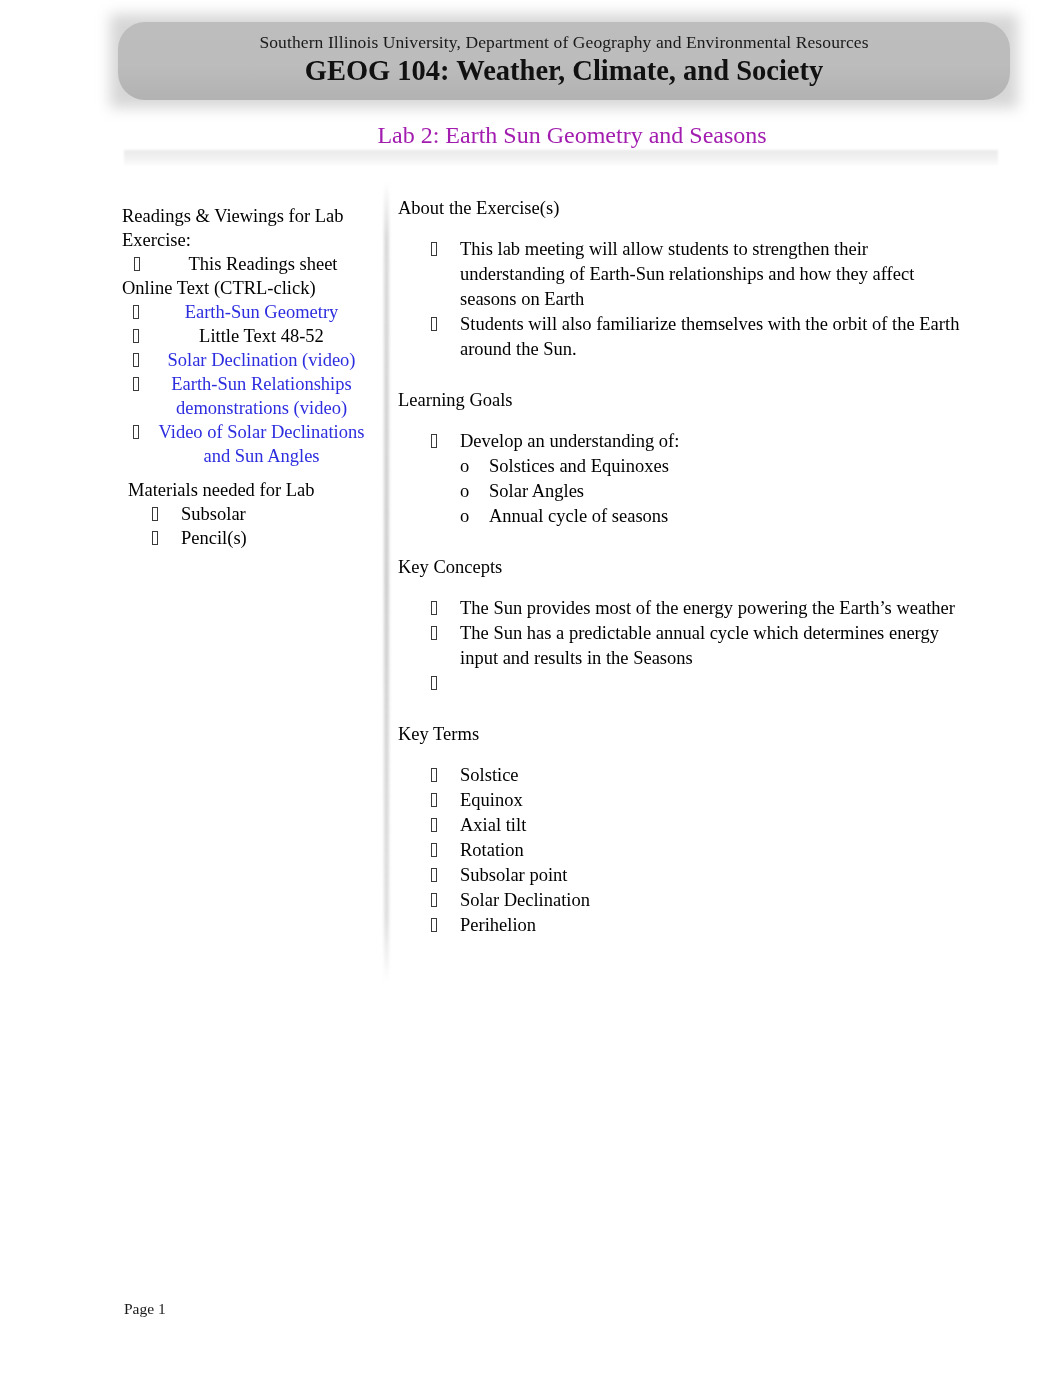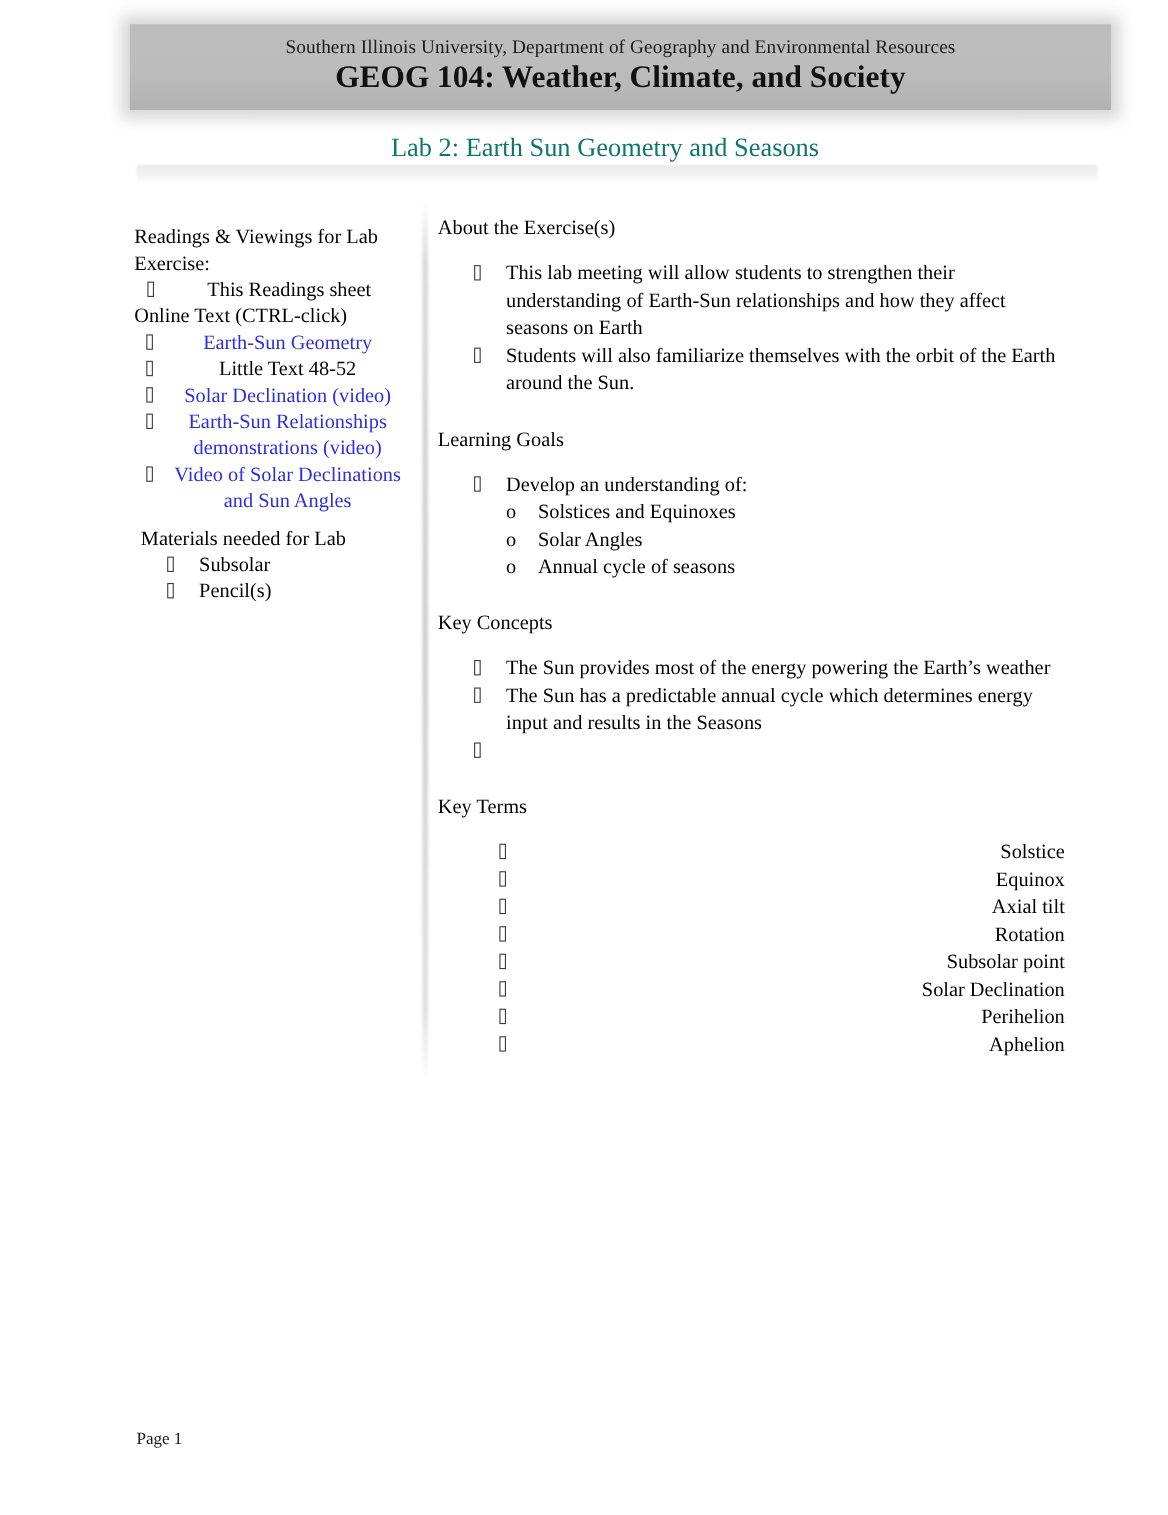--- a/index.html
+++ b/index.html
@@ -36,20 +36,21 @@
     bottom: -8px;
     background: rgba(120,120,120,0.30);
     filter: blur(7px);
     border-radius: 3px;
   }
   .banner-box {
     position: absolute;
     inset: 0;
     background: linear-gradient(to bottom, #bdbdbd 0%, #bcbcbc 55%, #b2b2b2 100%);
     box-shadow: 0 0 0 0 rgba(0,0,0,0);
+    border-radius: 27px;
   }
   .banner-inner {
     position: relative;
     height: 100%;
     display: flex;
     flex-direction: column;
     align-items: center;
     justify-content: flex-start;
     padding-top: 10px;
     box-sizing: border-box;
@@ -66,27 +67,27 @@
     line-height: 34px;
     font-weight: bold;
     color: #111111;
     white-space: nowrap;
     margin-top: 1px;
   }
 
   
   .lab-title {
     position: absolute;
-    left: 104px;
+    left: 126px;
     top: 120px;
     width: 892px;
     text-align: center;
     font-size: 24px;
     line-height: 30px;
-    color: #0f766e;
+    color: #a21caf;
   }
   .title-underbar {
     position: absolute;
     left: 124px;
     top: 150px;
     width: 874px;
     height: 15px;
     background: linear-gradient(to bottom, #eaeaea 0%, #f2f2f2 55%, #fbfbfb 100%);
     filter: blur(1.2px);
   }
@@ -188,21 +189,21 @@
   .subbullet {
     display: flex;
     align-items: flex-start;
     padding-left: 62px;
   }
   .subbullet .marker {
     flex: 0 0 auto;
     width: 29px;
   }
 
-  .terms .rbullet { padding-left: 33px; text-align: right; }
+  .terms .rbullet { padding-left: 33px; }
 
   
   .footer {
     position: absolute;
     left: 124px;
     top: 1300px;
     width: 886px;
     display: flex;
     justify-content: space-between;
     align-items: baseline;
@@ -351,24 +352,20 @@
         <span class="btext">Subsolar point</span>
       </div>
       <div class="rbullet">
         <span class="marker"><span class="tofu"></span></span>
         <span class="btext">Solar Declination</span>
       </div>
       <div class="rbullet">
         <span class="marker"><span class="tofu"></span></span>
         <span class="btext">Perihelion</span>
       </div>
-      <div class="rbullet">
-        <span class="marker"><span class="tofu"></span></span>
-        <span class="btext">Aphelion</span>
-      </div>
     </div>
 
   </div>
 
   <div class="footer">
     <span>Page 1</span>
   </div>
 
 </div>
 

